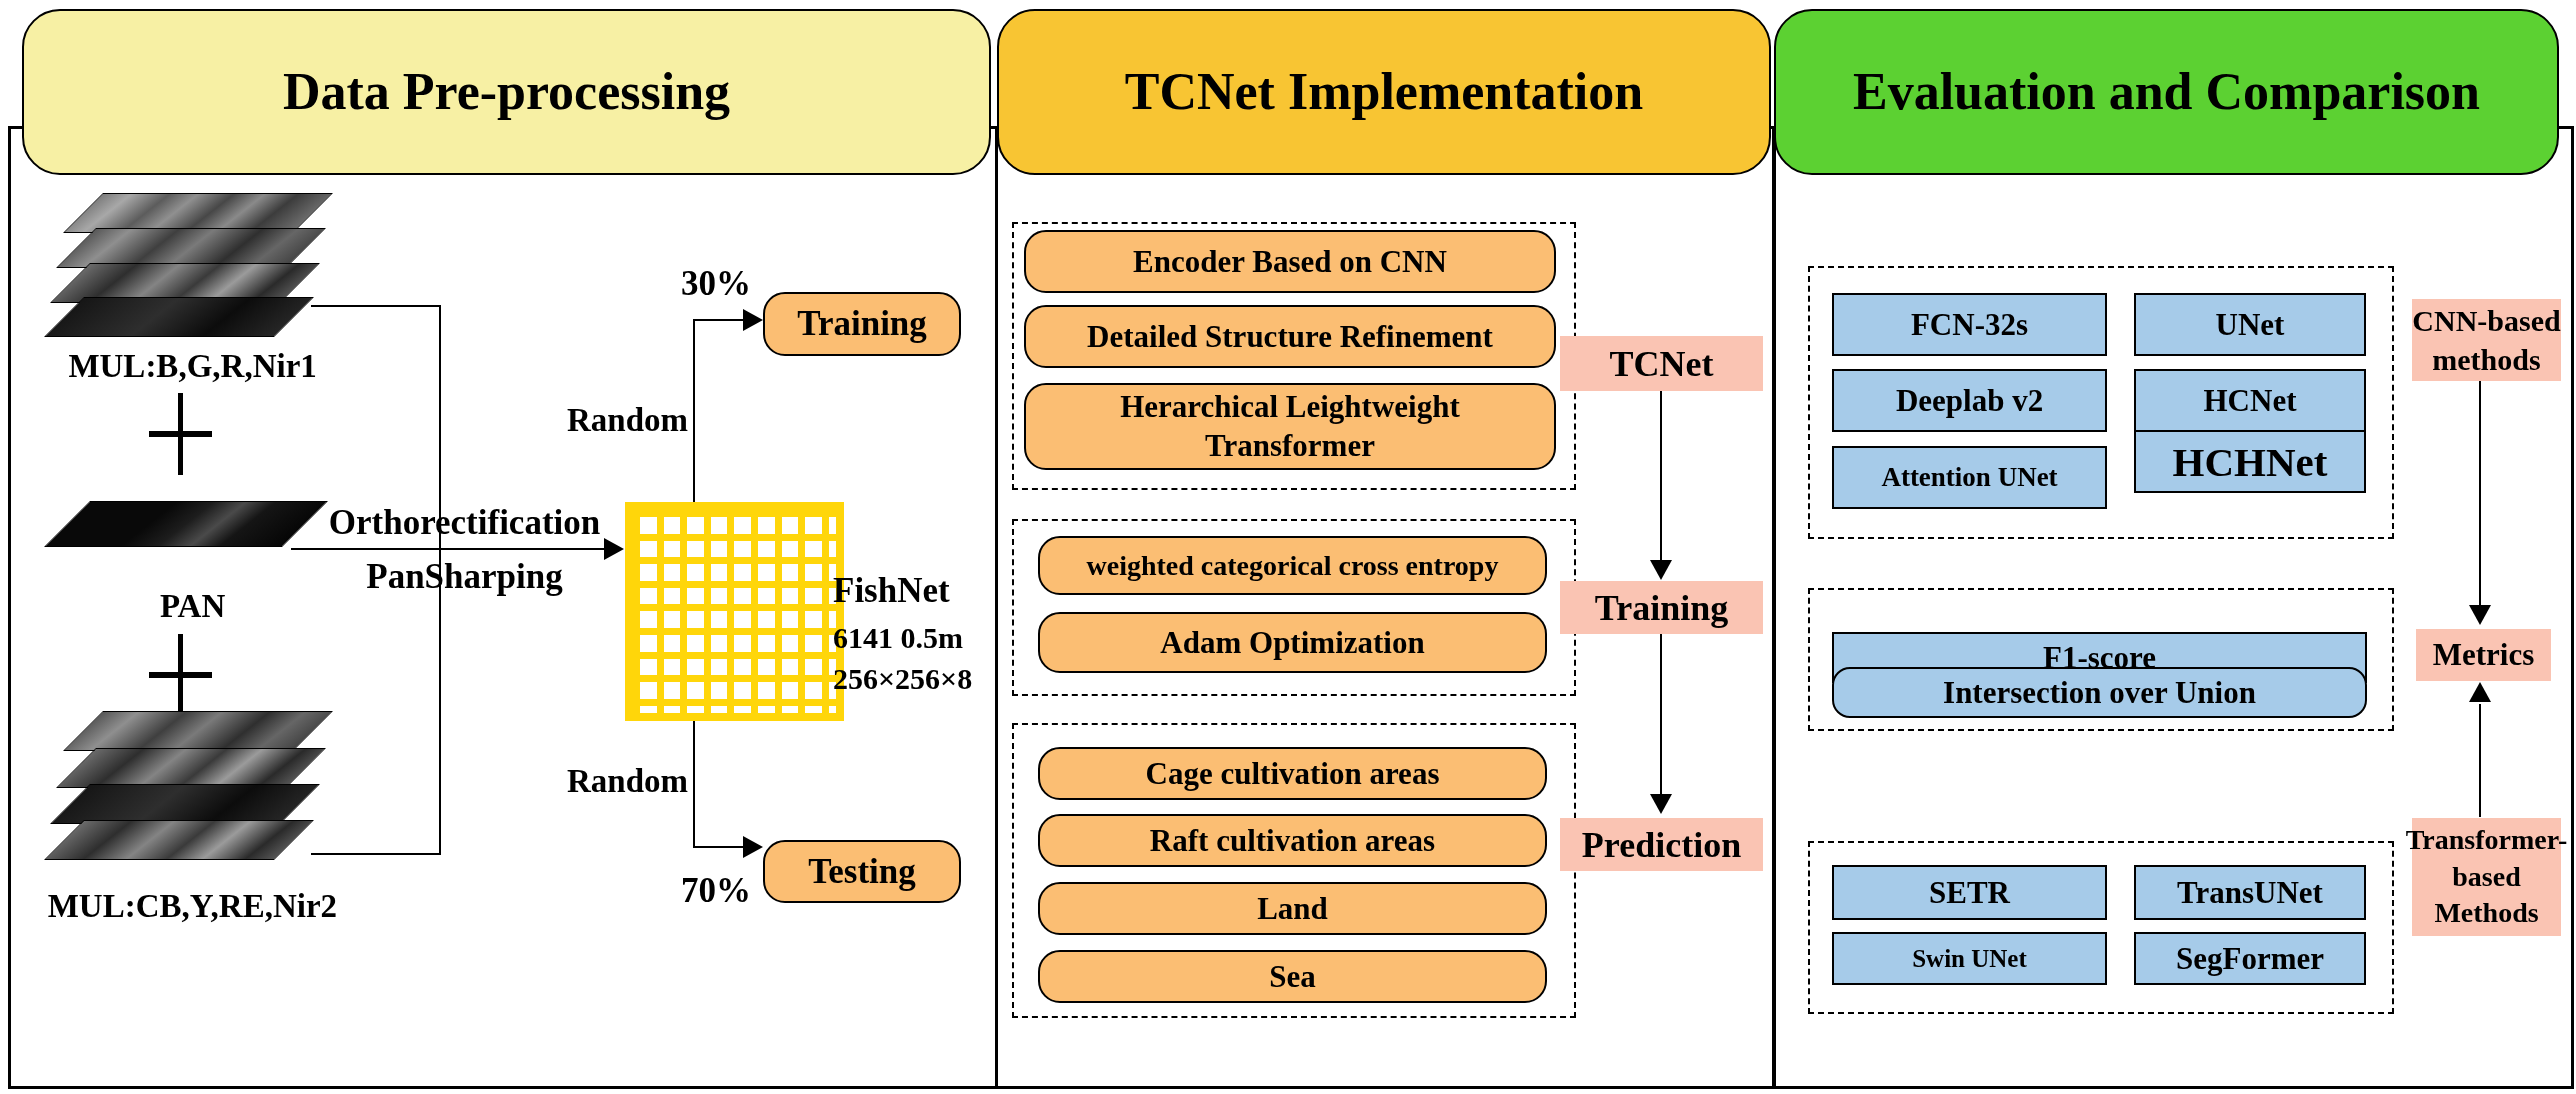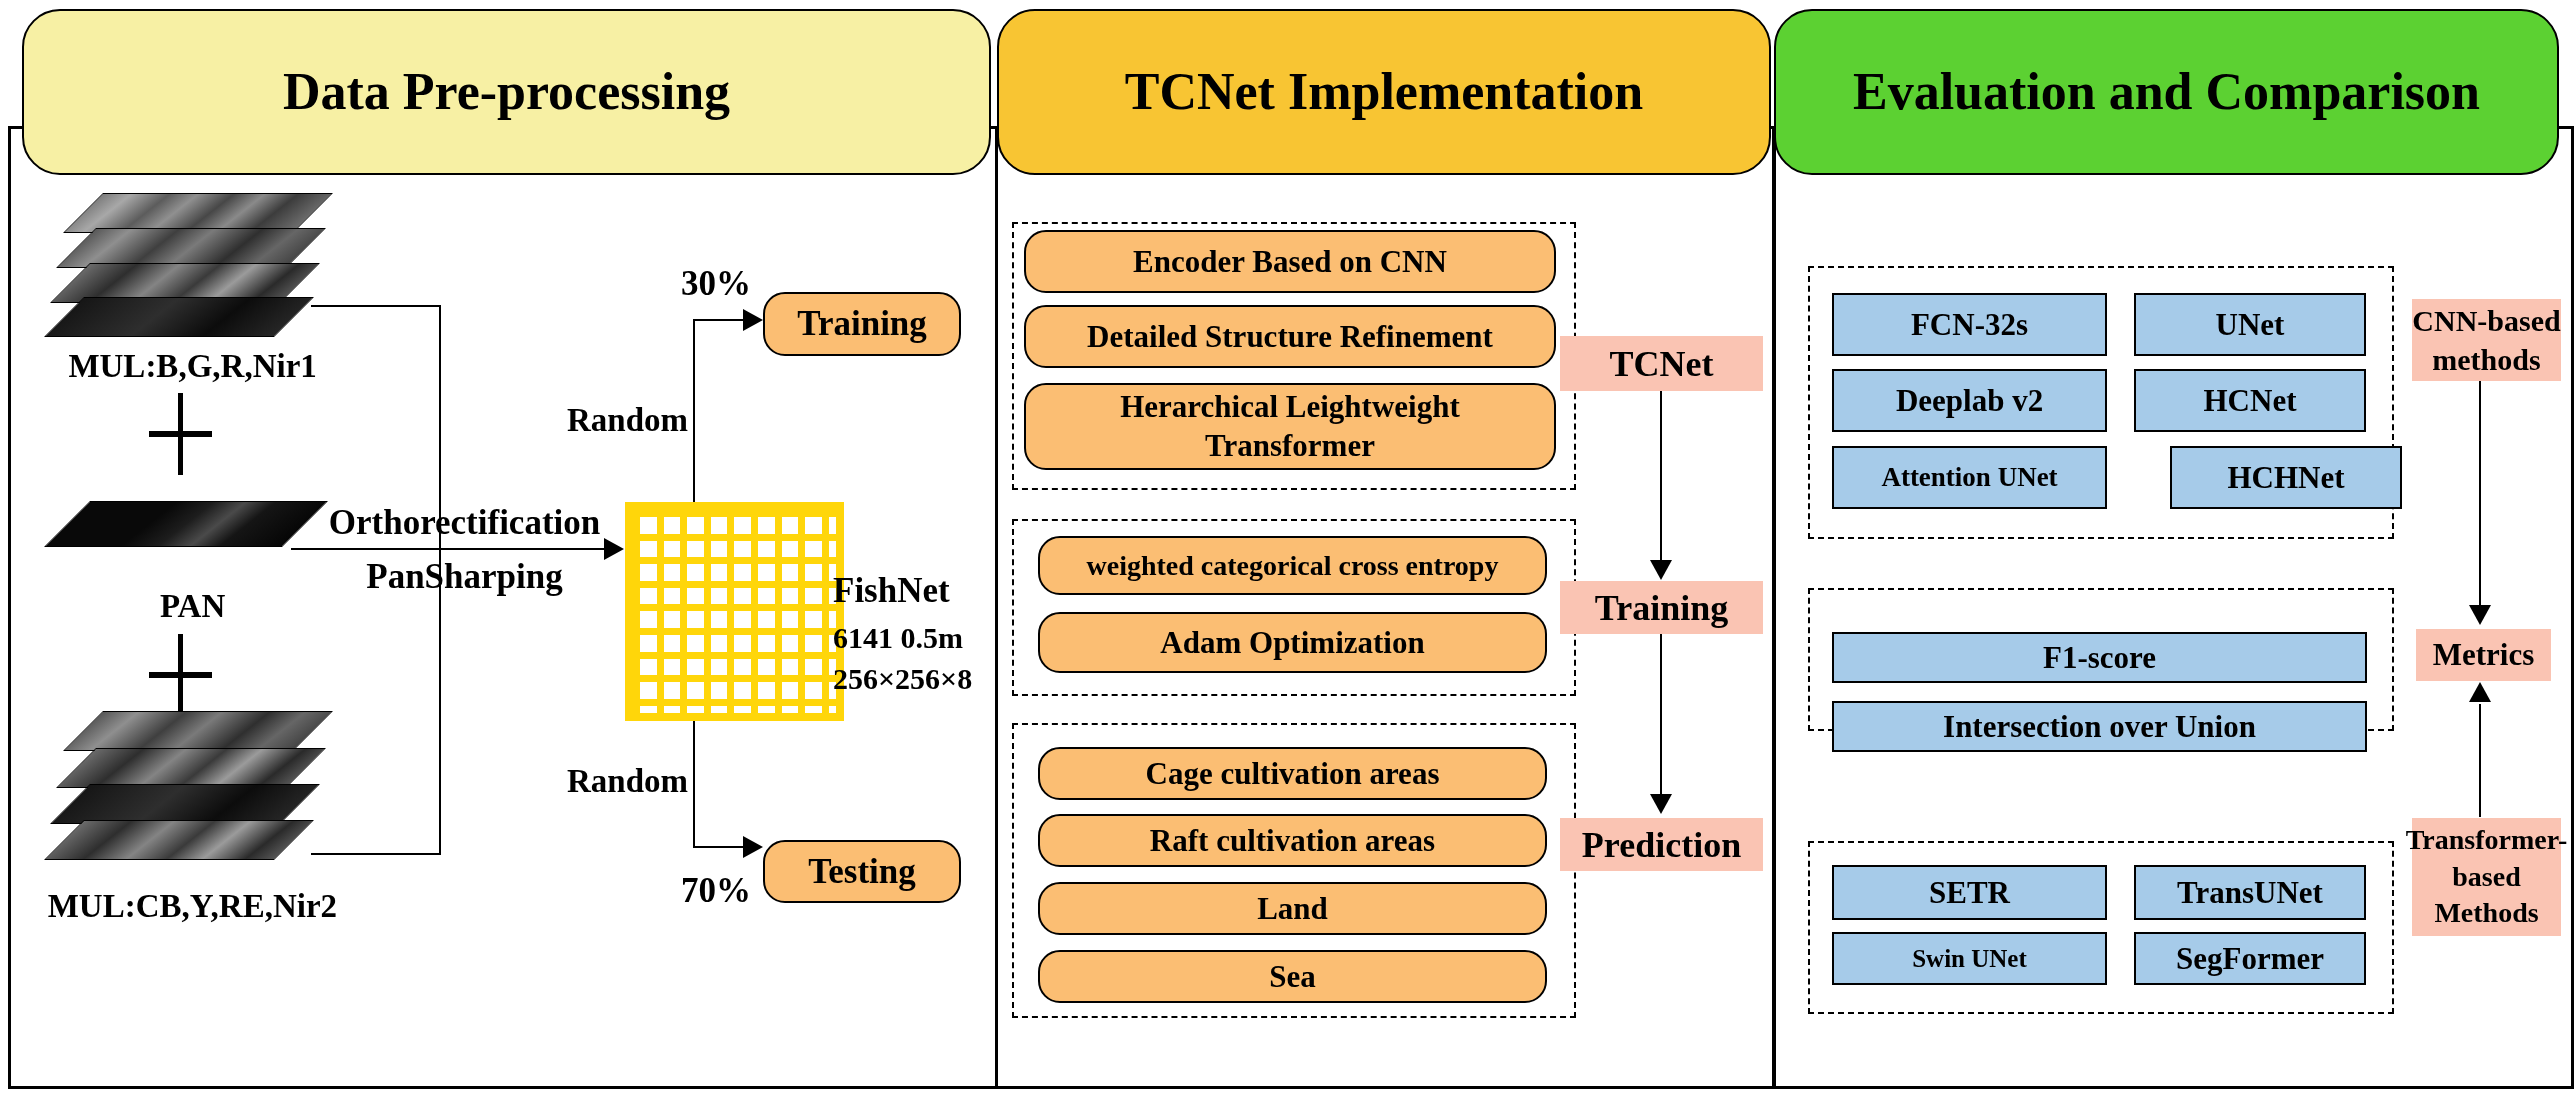--- a/index.html
+++ b/index.html
@@ -122,27 +122,27 @@
 
   <div class="panel-rect" style="left:1773px;top:126px;width:795px;height:957px;"></div>
   <div class="panel-header" style="left:1774px;top:9.4px;width:781px;height:162px;line-height:162px;background:#5CD132;">Evaluation and Comparison</div>
 
   <div class="dashed" style="left:1808px;top:266px;width:582px;height:269px;"></div>
   <div class="box blue" style="left:1832px;top:293px;width:271px;height:59px;font-size:31px;">FCN-32s</div>
   <div class="box blue" style="left:2134px;top:293px;width:228px;height:59px;font-size:31px;">UNet</div>
   <div class="box blue" style="left:1832px;top:369px;width:271px;height:59px;font-size:31px;">Deeplab v2</div>
   <div class="box blue" style="left:2134px;top:369px;width:228px;height:59px;font-size:31px;">HCNet</div>
   <div class="box blue" style="left:1832px;top:446px;width:271px;height:59px;font-size:27px;">Attention UNet</div>
-  <div class="box blue" style="left:2134px;top:446px;width:228px;height:59px;font-size:31px;margin-left:36px;">HCHNet</div>
+  <div class="box blue" style="left:2134px;top:430px;width:228px;height:59px;font-size:41px;">HCHNet</div>
   <div class="pinkbox" style="left:2412px;top:299px;width:149px;height:82px;font-size:30px;line-height:1.3;">CNN-based
 methods</div>
 
   <div class="dashed" style="left:1808px;top:588px;width:582px;height:139px;"></div>
   <div class="box blue" style="left:1832px;top:604px;width:531px;height:47px;font-size:31px;margin-top:28px;">F1-score</div>
-  <div class="box blue" style="left:1832px;top:701px;width:531px;height:47px;font-size:31px;">Intersection over Union</div>
+  <div class="box blue" style="left:1832px;top:667px;width:531px;height:47px;font-size:31px;border-radius:18px;">Intersection over Union</div>
   <div class="pinkbox" style="left:2416px;top:629px;width:135px;height:52px;font-size:31px;">Metrics</div>
 
   <div class="dashed" style="left:1808px;top:841px;width:582px;height:169px;"></div>
   <div class="box blue" style="left:1832px;top:865px;width:271px;height:51px;font-size:31px;">SETR</div>
   <div class="box blue" style="left:2134px;top:865px;width:228px;height:51px;font-size:31px;">TransUNet</div>
   <div class="box blue" style="left:1832px;top:932px;width:271px;height:49px;font-size:25px;">Swin UNet</div>
   <div class="box blue" style="left:2134px;top:932px;width:228px;height:49px;font-size:31px;">SegFormer</div>
   <div class="pinkbox" style="left:2412px;top:818px;width:149px;height:118px;font-size:28px;line-height:1.3;">Transformer-
 based
 Methods</div>

